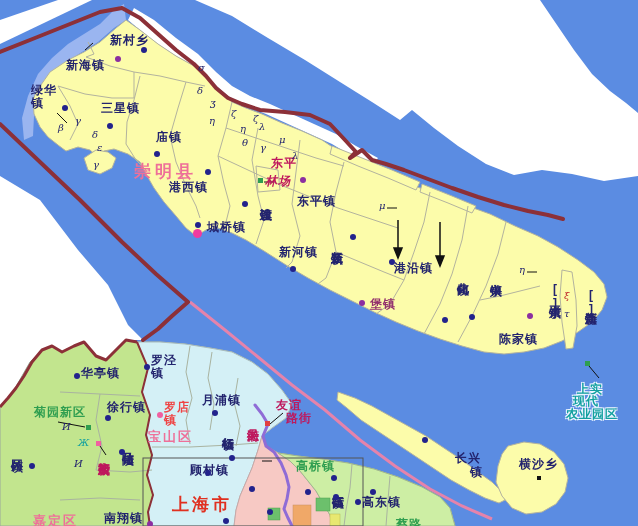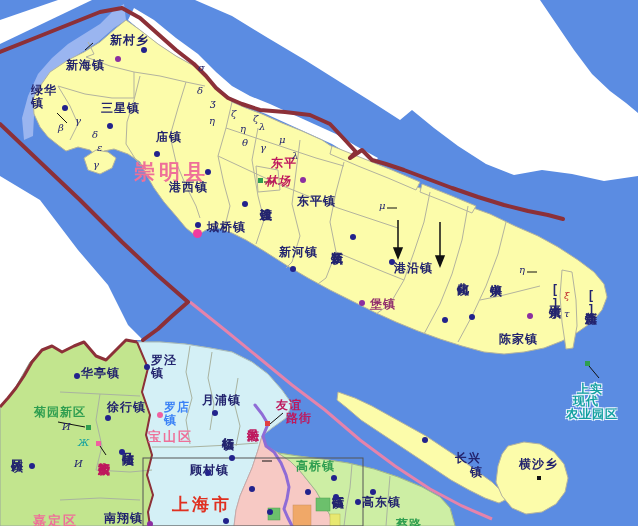--- a/index.html
+++ b/index.html
@@ -2,23 +2,23 @@
 <html><head>
 <meta charset="utf-8">
 <style>
   html,body{margin:0;padding:0;background:#fff;}
   #stage{position:relative;width:638px;height:526px;overflow:hidden;background:#fff;
          font-family:"Liberation Sans","DejaVu Sans",sans-serif;}
   #stage svg{position:absolute;left:0;top:0;}
   .lbl{position:absolute;color:#23246e;font:bold 12px/13px "Liberation Sans","DejaVu Sans",sans-serif;
        white-space:pre-line;letter-spacing:1px;}
   .v{writing-mode:vertical-rl;text-orientation:upright;letter-spacing:0;line-height:14px;}
-  .county{color:#ee7099;font-size:21px;letter-spacing:4px;}
+  .county{color:#ee7099;font-size:17px;letter-spacing:4px;}
   .district{color:#ee7099;font-size:13px;letter-spacing:2px;}
-  .pinktown{color:#3b82f6;}
+  .pinktown{color:#ef4444;}
   .city{color:#e03020;font-size:17px;letter-spacing:3px;}
   .teal{color:#be185d;}
   .green{color:#2f9e50;}
   .purple{color:#93306d;}
   .halo{color:#12a0a0;text-shadow:1px 1px 0 #eef6ff,-1px -1px 0 #eef6ff,1px -1px 0 #eef6ff,-1px 1px 0 #eef6ff;}
   .mk{position:absolute;}
   .dot-navy{width:6px;height:6px;border-radius:50%;background:#22228c;margin:-3px 0 0 -3px;}
   .dot-purple{width:6px;height:6px;border-radius:50%;background:#8b2fa0;margin:-3px 0 0 -3px;}
   .dot-magenta{width:9px;height:9px;border-radius:50%;background:#f03ba0;margin:-4px 0 0 -4px;}
   .dot-pink{width:6px;height:6px;border-radius:50%;background:#f060a0;margin:-3px 0 0 -3px;}

